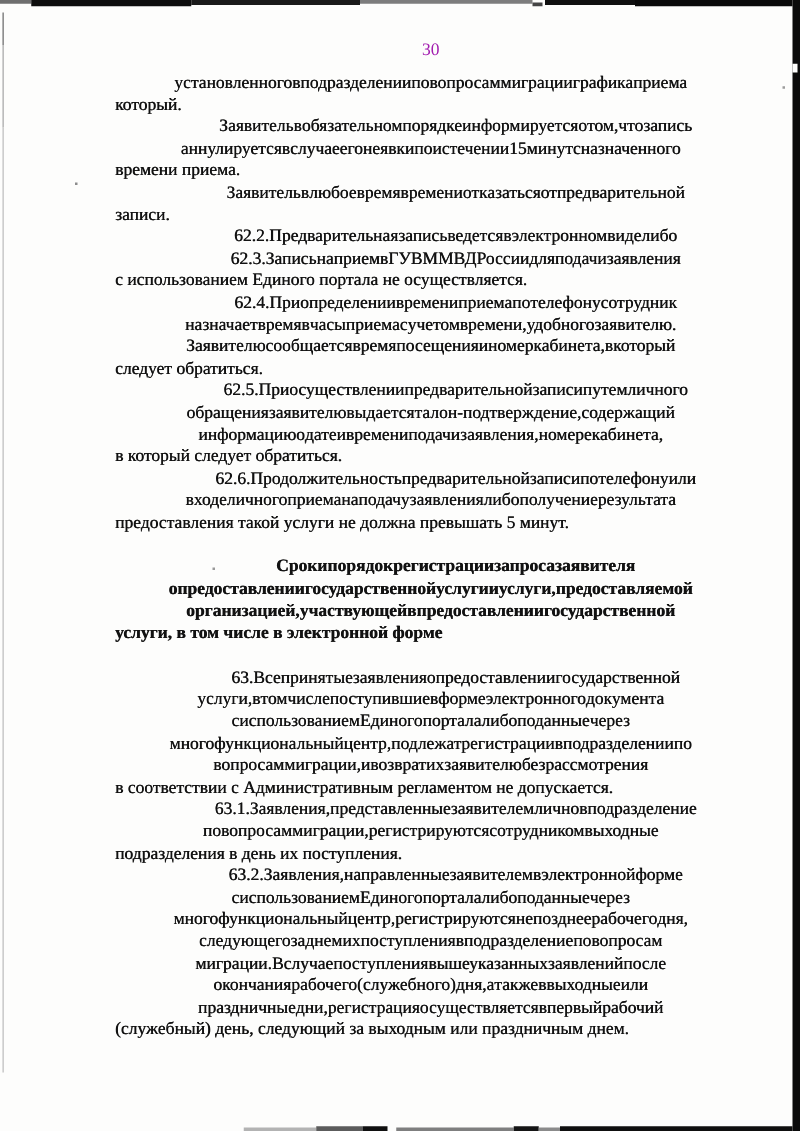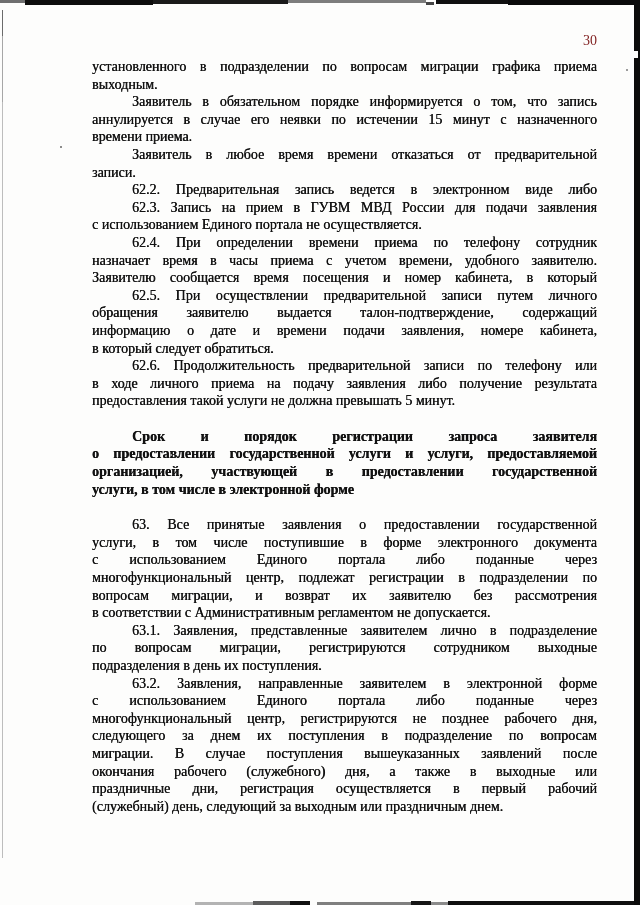--- a/index.html
+++ b/index.html
@@ -6,43 +6,43 @@
   body {
     width: 640px; height: 905px;
     position: relative;
     background: #fdfdfc;
     overflow: hidden;
     font-family: "Liberation Serif", serif;
   }
   .page-number {
     position: absolute;
     left: 92px; top: 33px; width: 505px;
-    text-align: right;
+    text-align: center;
     font-size: 14px;
-    color: #7f1d1d;
+    color: #a21caf;
   }
   .text-block {
     position: absolute;
     left: 92px; top: 58px; width: 505px;
     color: #121212;
     font-size: 14px;
     text-shadow: 0.3px 0 0 currentColor; 
   }
   .para { margin: 0; }
   .para.bold { font-weight: bold; }
   .para.gap-before { margin-top: 18px; }
   .line {
     height: 17.6px;
     line-height: 17.6px;
     overflow: hidden;
     white-space: nowrap;
   }
   .line.just {
     display: flex;
-    justify-content: space-between;
+    justify-content: center;
   }
   .line.indent { padding-left: 40px; }
   .art { position: absolute; }
 </style>
 </head>
 <body>
 
 <div>
 
   <div class="page-number">30</div>
@@ -52,21 +52,21 @@
         <div class="line just">
           <span>установленного</span>
           <span>в</span>
           <span>подразделении</span>
           <span>по</span>
           <span>вопросам</span>
           <span>миграции</span>
           <span>графика</span>
           <span>приема</span>
         </div>
-        <div class="line">выходным.</div>
+        <div class="line">который.</div>
       </div>
       <div class="para">
         <div class="line just indent">
           <span>Заявитель</span>
           <span>в</span>
           <span>обязательном</span>
           <span>порядке</span>
           <span>информируется</span>
           <span>о</span>
           <span>том,</span>
@@ -156,20 +156,21 @@
           <span>Заявителю</span>
           <span>сообщается</span>
           <span>время</span>
           <span>посещения</span>
           <span>и</span>
           <span>номер</span>
           <span>кабинета,</span>
           <span>в</span>
           <span>который</span>
         </div>
+        <div class="line">следует обратиться.</div>
       </div>
       <div class="para">
         <div class="line just indent">
           <span>62.5.</span>
           <span>При</span>
           <span>осуществлении</span>
           <span>предварительной</span>
           <span>записи</span>
           <span>путем</span>
           <span>личного</span>

